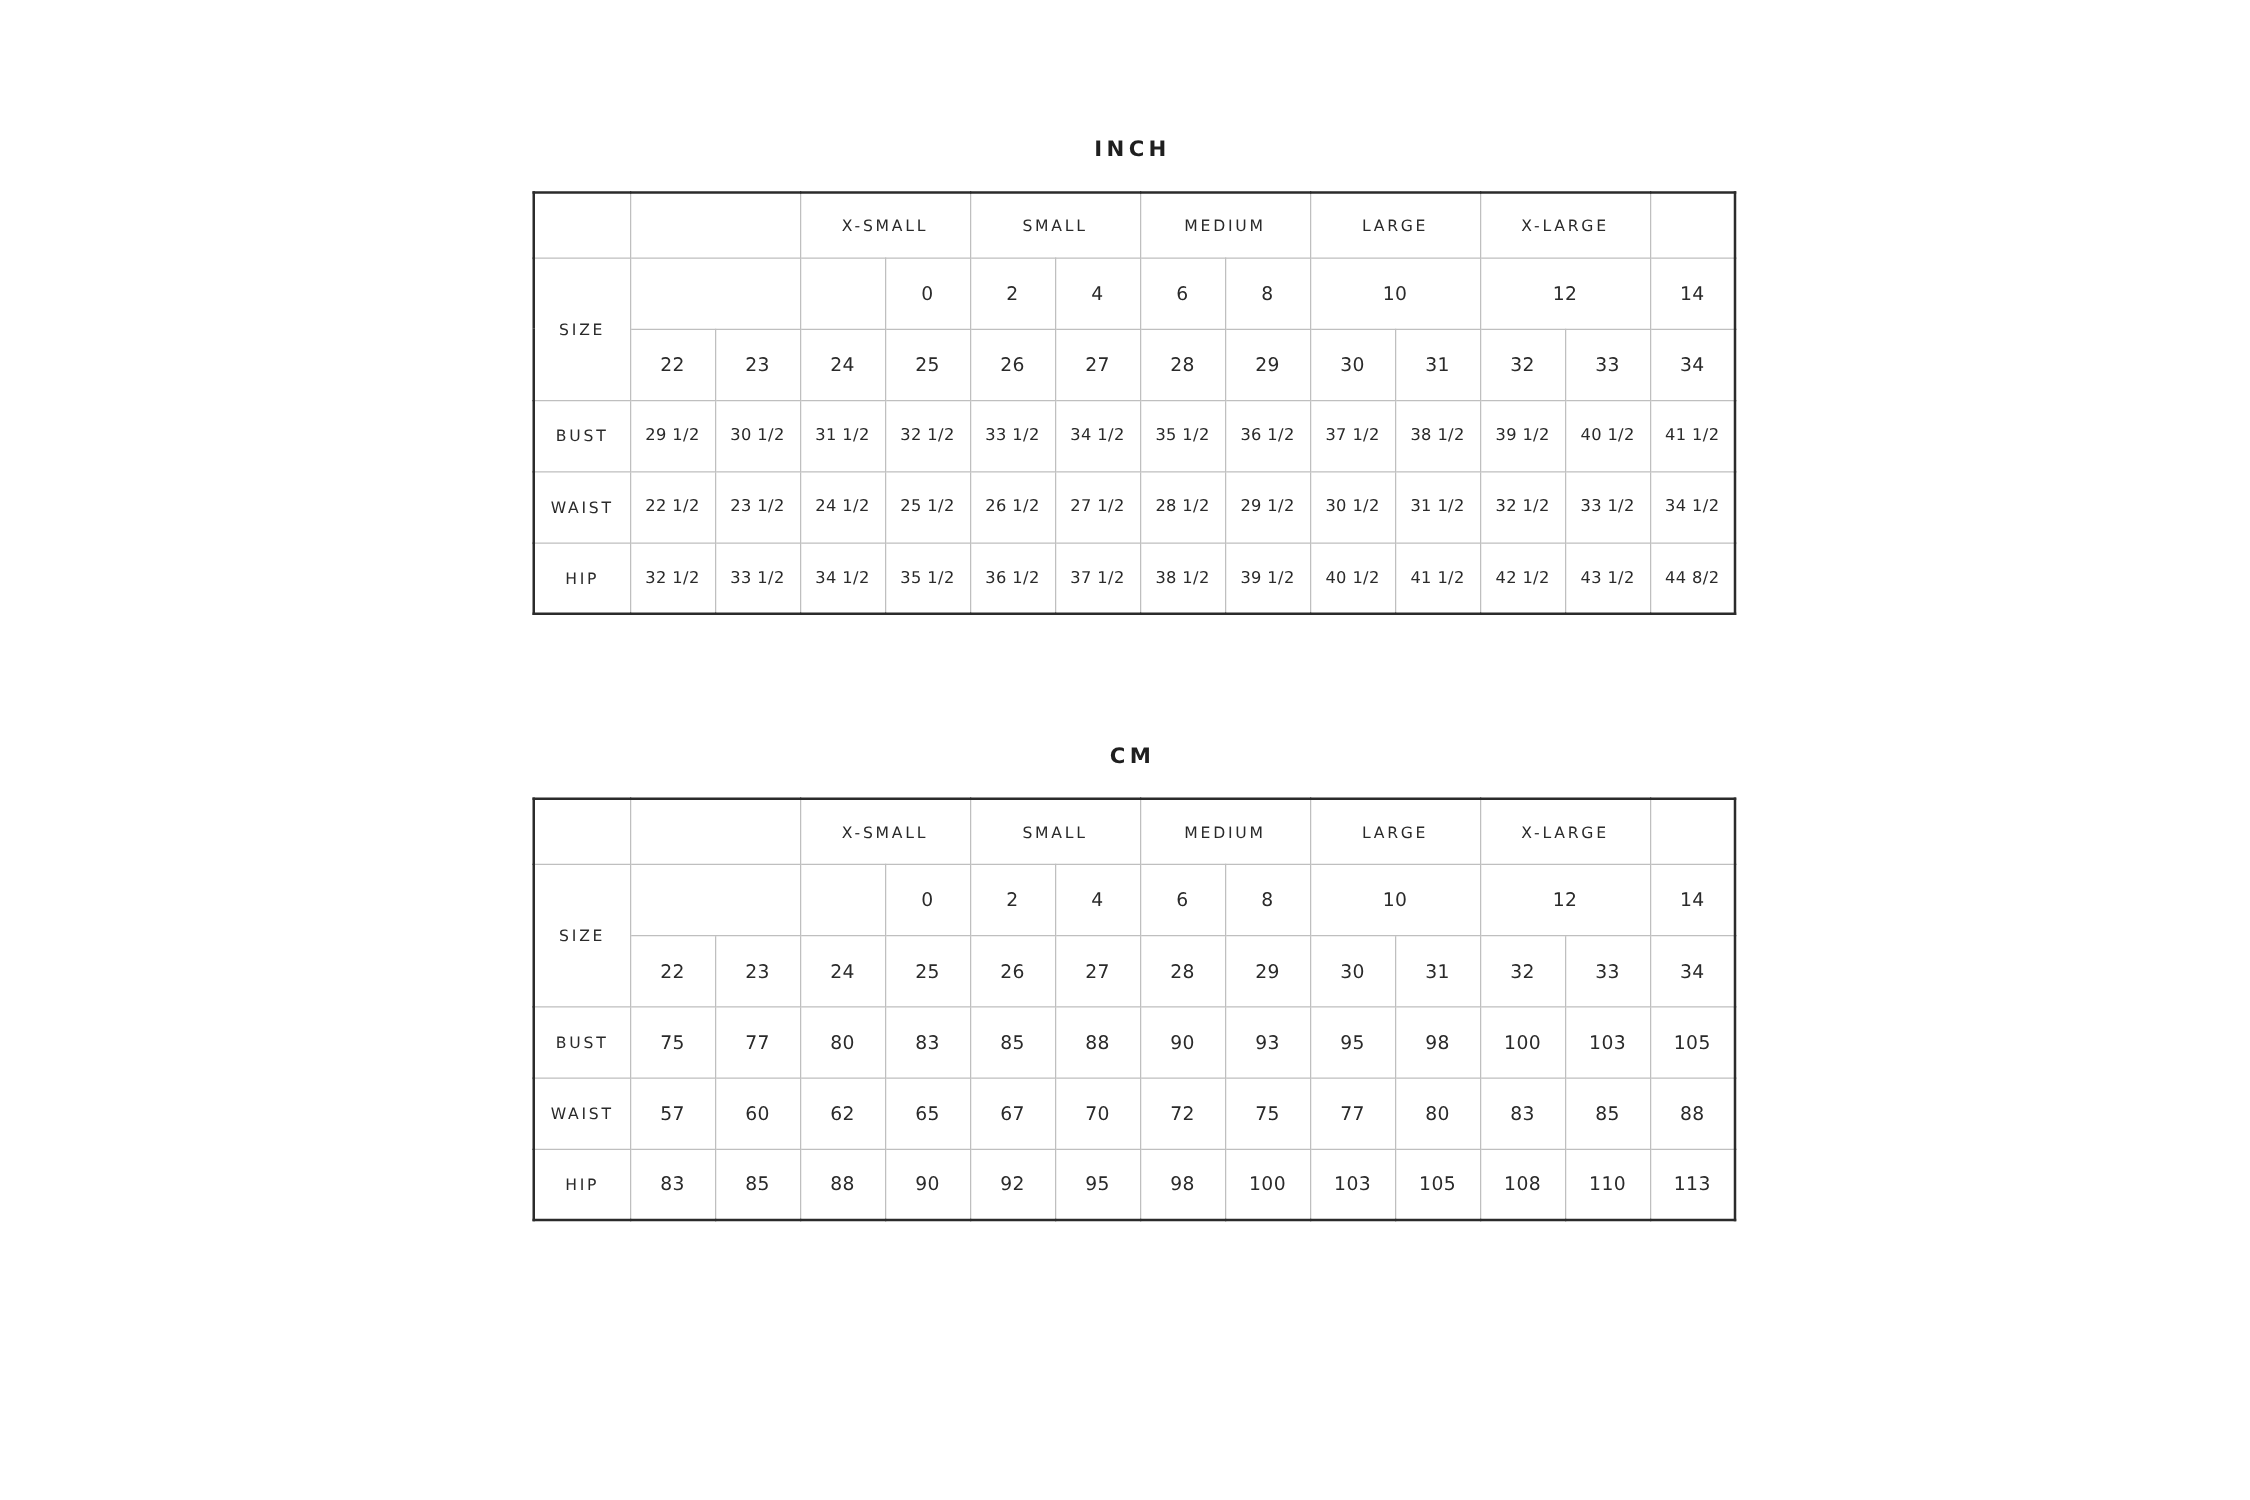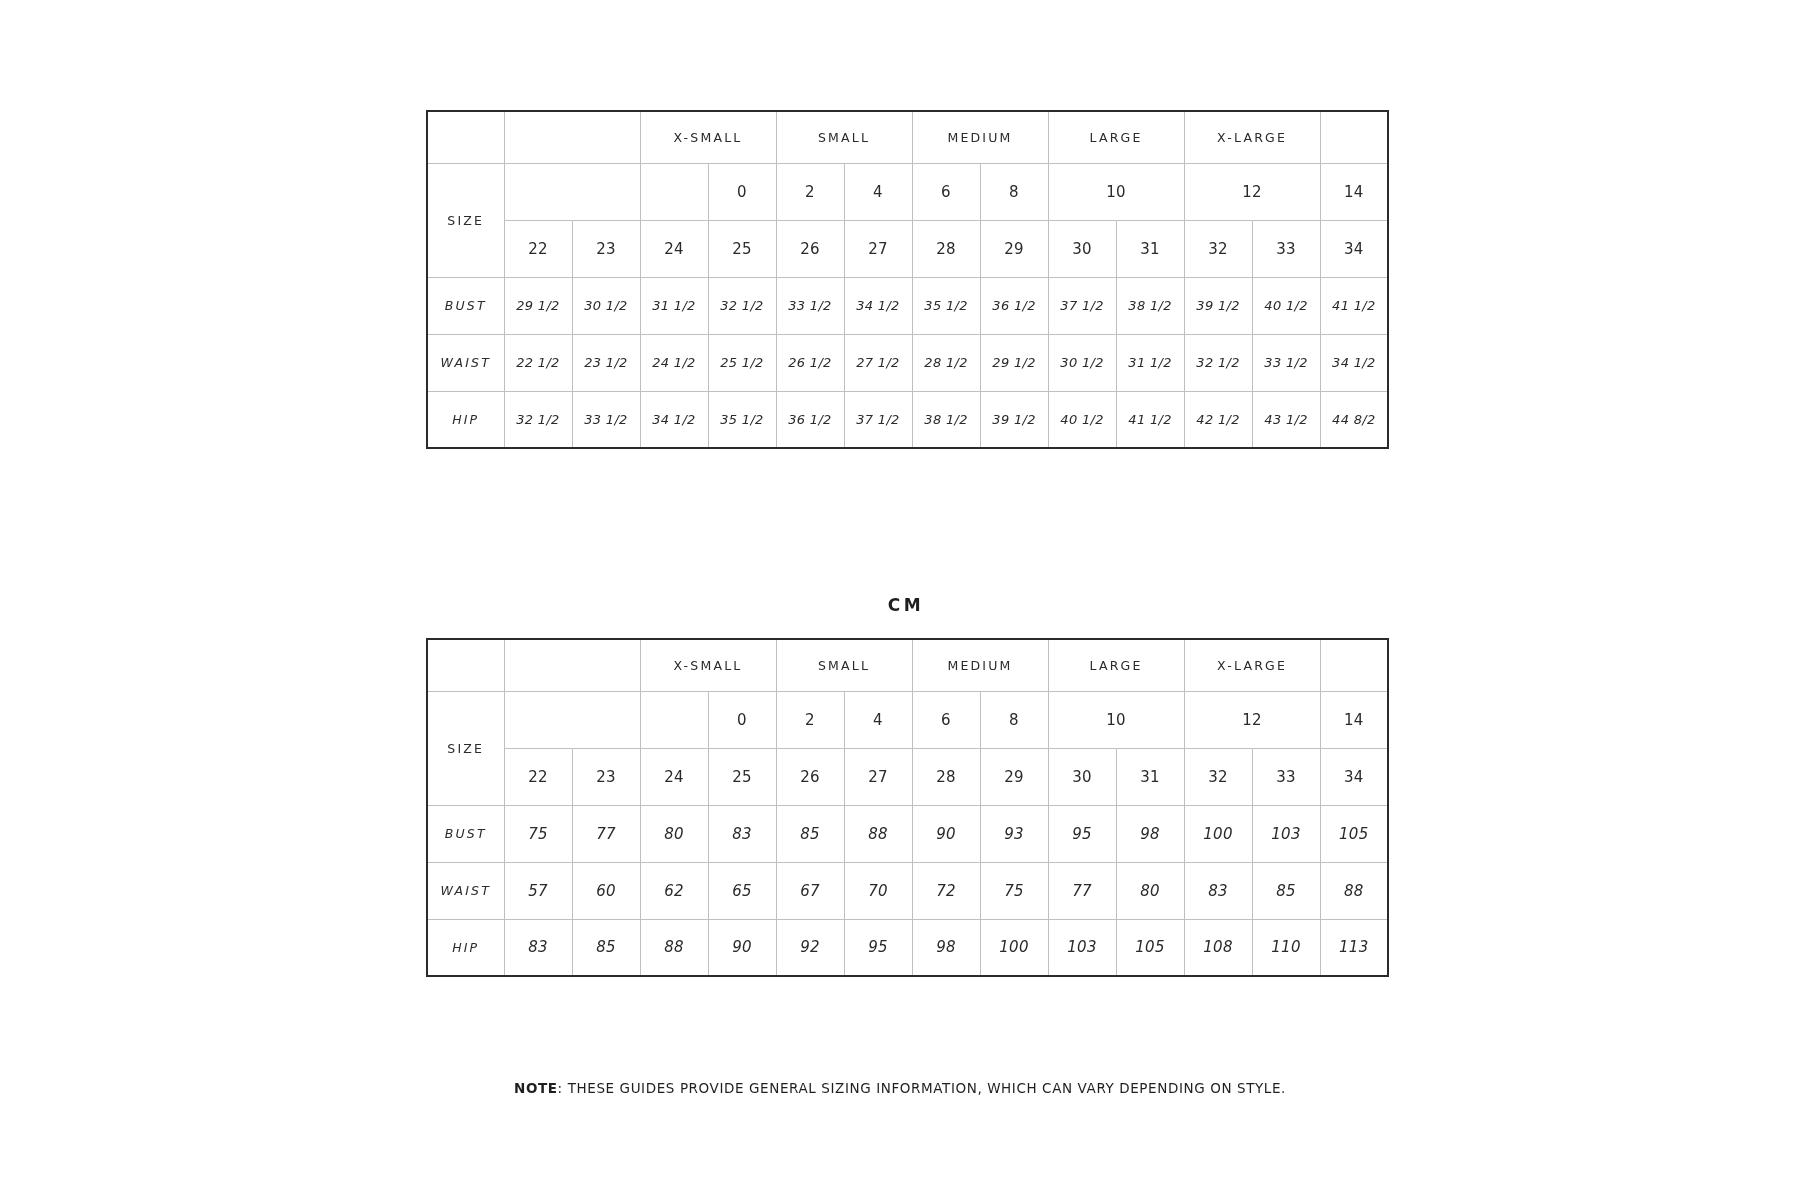--- a/index.html
+++ b/index.html
@@ -57,21 +57,21 @@
   }
 
   
   table.size-table {
     border: 2px solid #2b2b2b;
   }
 
   .r-band      { height: 52px; padding-left: 44px; }
   .r-size-top  { height: 57px; }
   .r-size-bot  { height: 57px; }
-  .r-measure   { height: 57px; font-style: italic; }
+  .r-measure   { height: 57px; }
 
   .band-label {
     font-size: 12.5px;
     font-weight: bold;
     letter-spacing: 2.2px;
   }
 
   .row-label {
     font-size: 12.5px;
     font-weight: bold;
@@ -102,20 +102,21 @@
     color: #1f1f1f;
   }
   .note b { font-weight: bold; }
 </style>
 </head>
 <body>
 
 <div class="page">
 
   <div class="table-block" id="inch-block">
+    <div class="table-title">INCH</div>
 
     <table class="size-table">
       <colgroup>
         <col style="width:77px">
         <col style="width:68px">
           <col style="width:68px">
           <col style="width:68px">
           <col style="width:68px">
         <col style="width:68px">
           <col style="width:68px">
@@ -333,17 +334,14 @@
           <td class="num">103</td>
           <td class="num">105</td>
           <td class="num">108</td>
           <td class="num">110</td>
           <td class="num">113</td>
         </tr>
       </tbody>
     </table>
   </div>
 
-  <div class="note">
-    <b>NOTE</b><span>: THESE GUIDES PROVIDE GENERAL SIZING INFORMATION, WHICH CAN VARY DEPENDING ON STYLE.</span>
-  </div>
 
 </div>
 
 </body></html>

